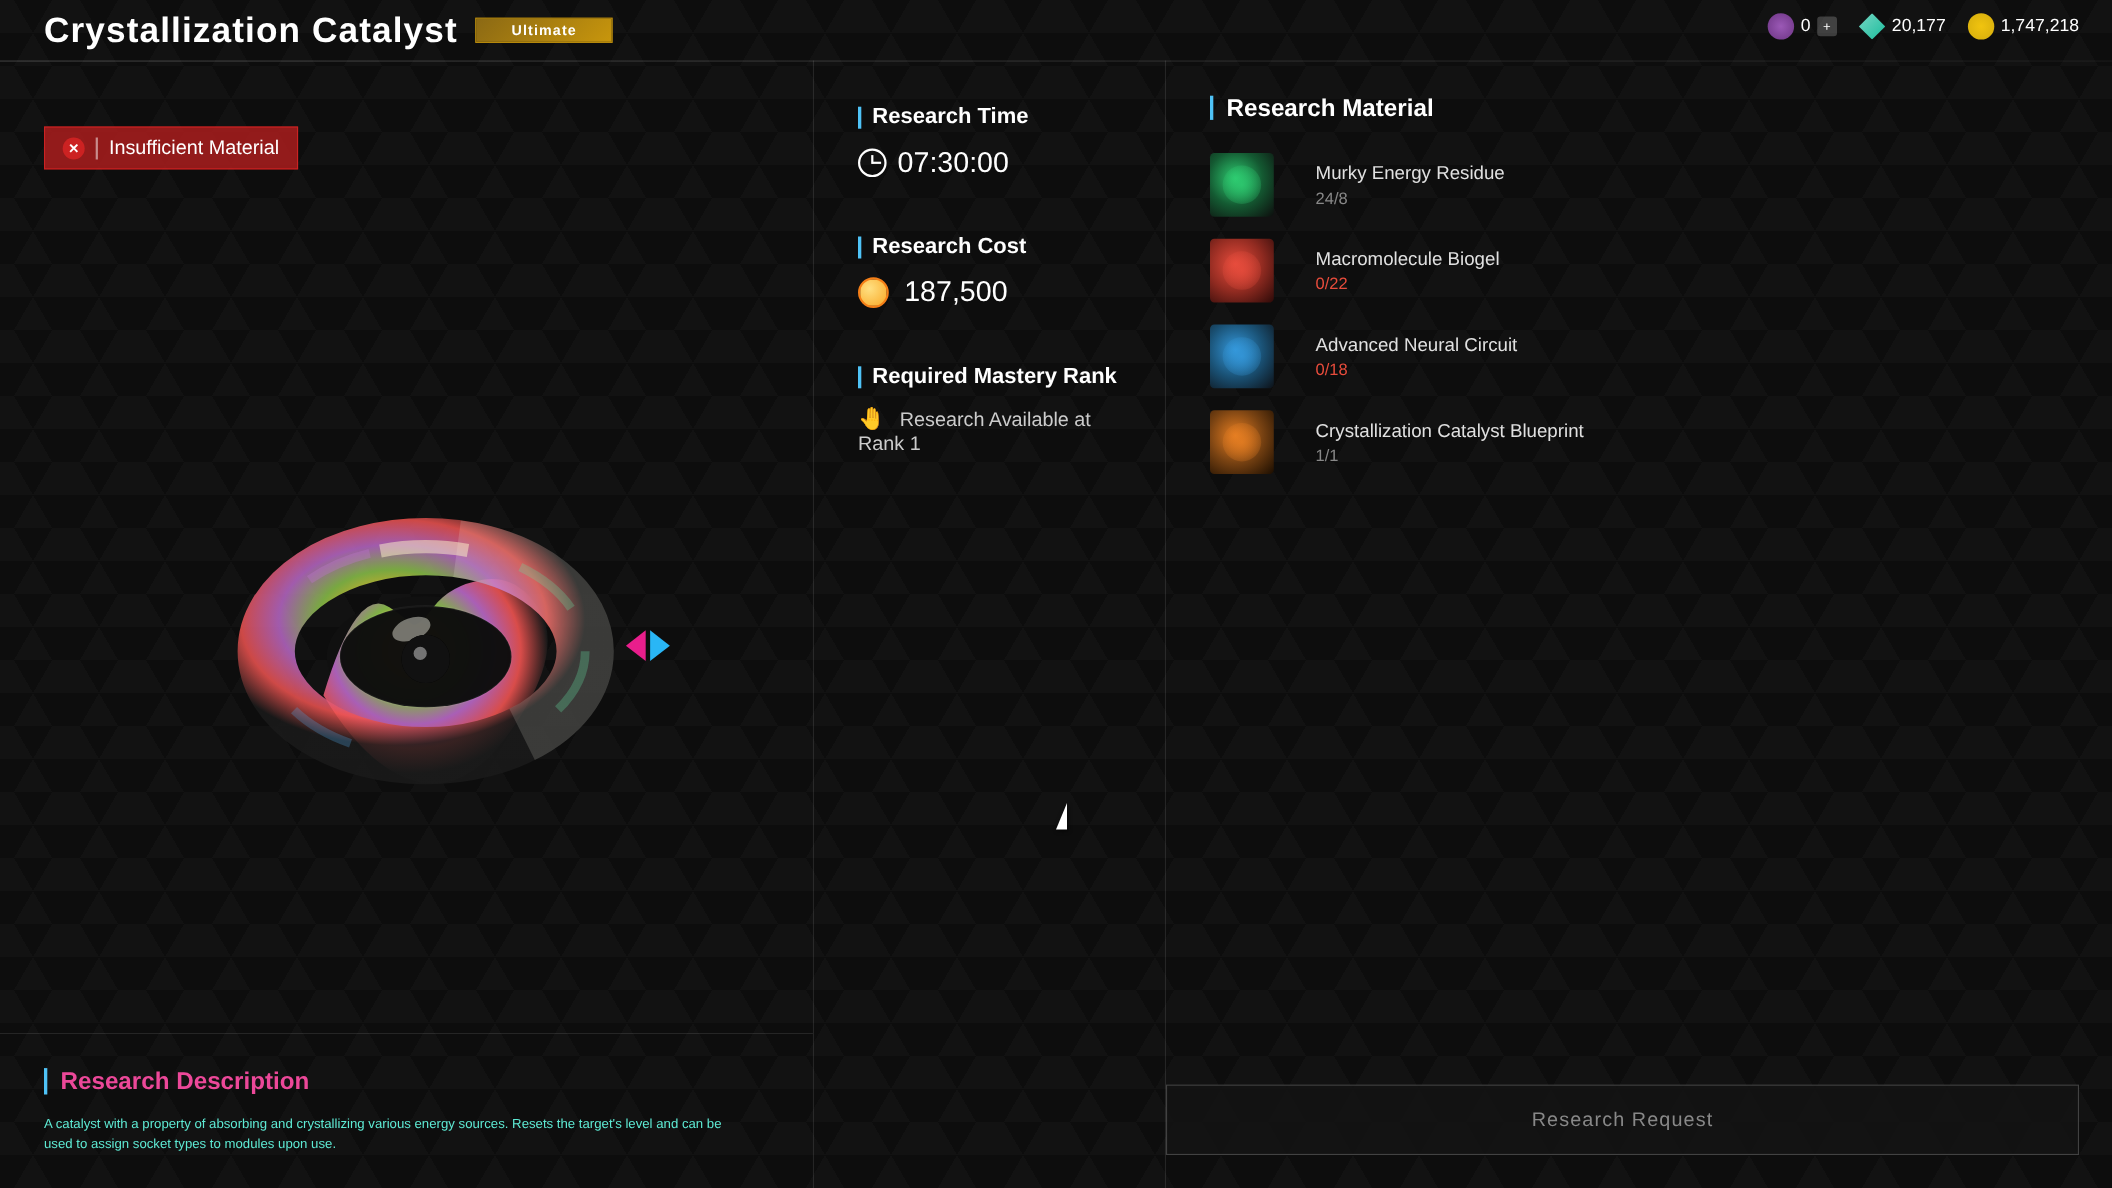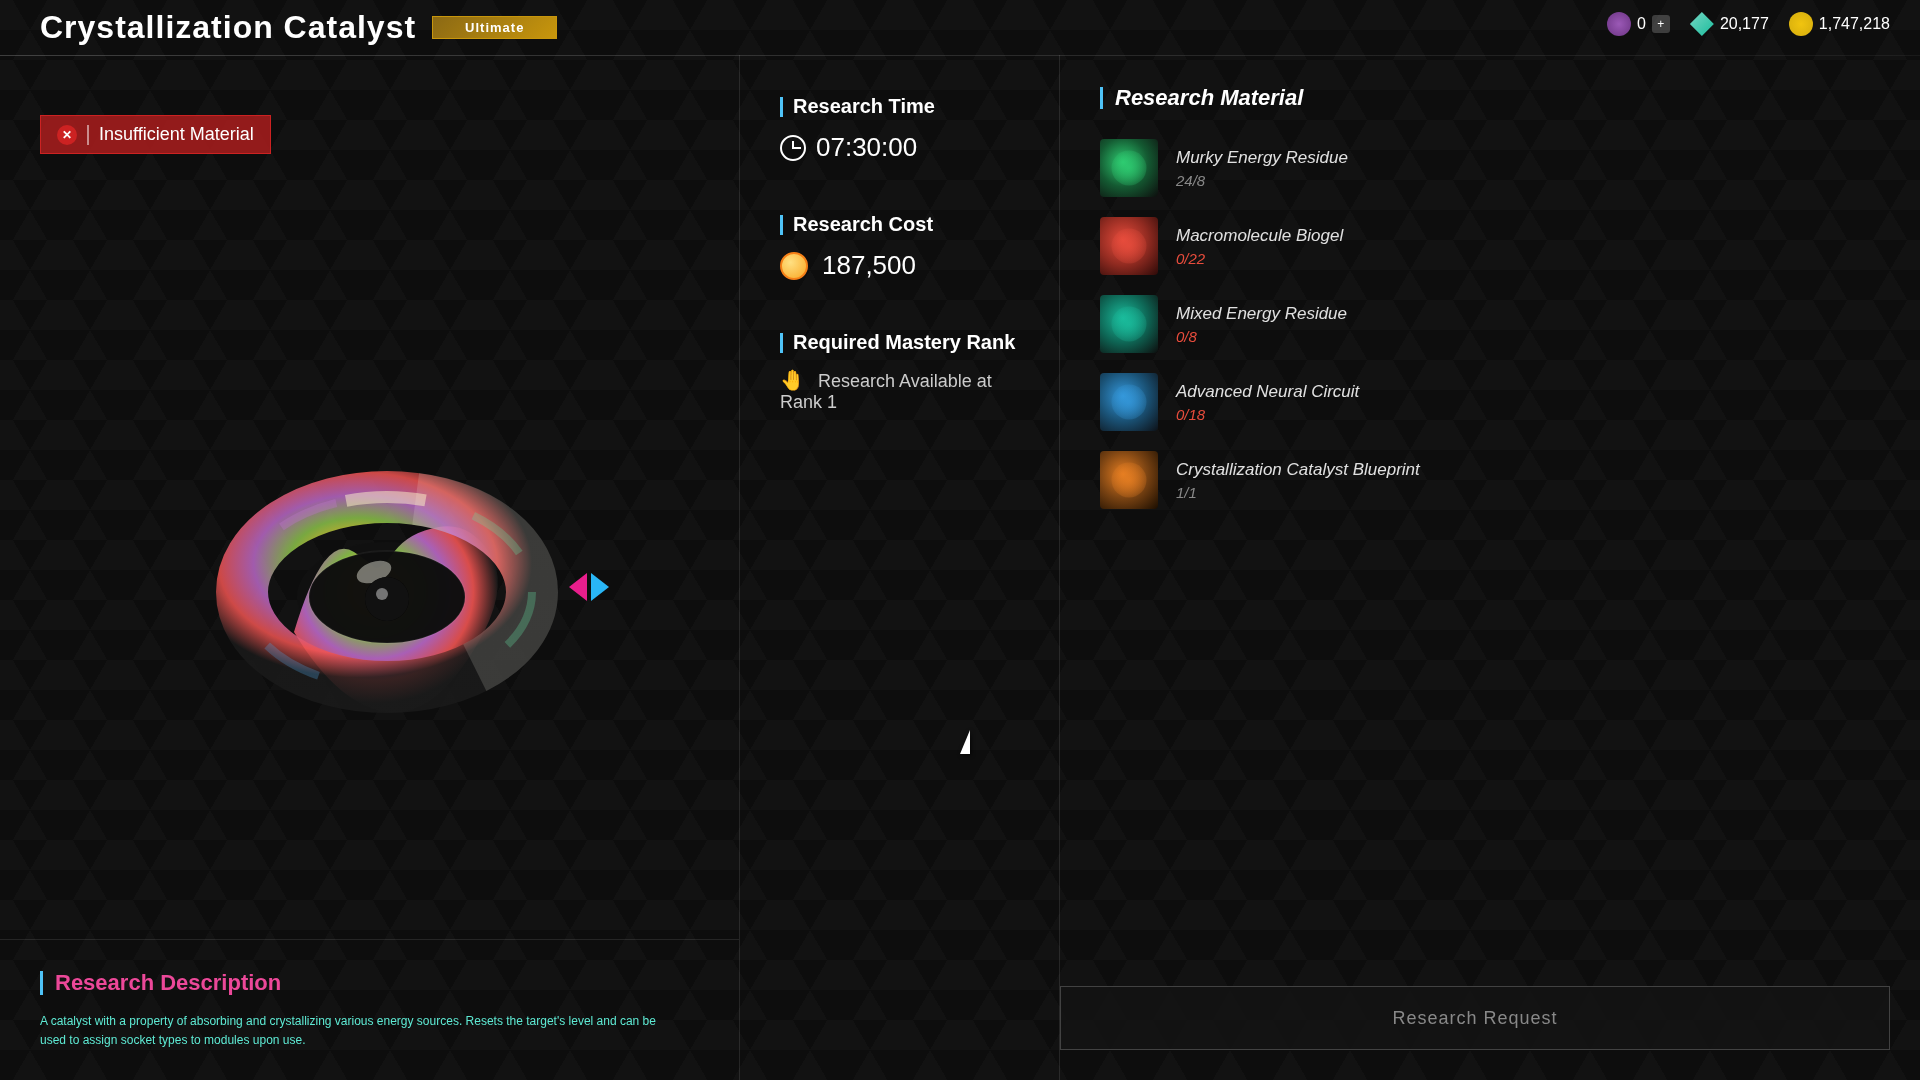--- a/index.html
+++ b/index.html
@@ -350,21 +350,20 @@
 
     
     .right-panel {
       position: absolute;
       left: 1060px;
       top: 55px;
       right: 0;
       bottom: 0;
       padding: 30px 40px;
       z-index: 5;
-      font-style: italic;
     }
 
     .material-title {
       font-size: 22px;
       font-weight: bold;
       color: #ffffff;
       margin-bottom: 28px;
       display: flex;
       align-items: center;
     }
@@ -438,20 +437,21 @@
     .thumb-murky::after { background: radial-gradient(circle, rgba(46,204,113,0.8), transparent); }
     .thumb-macro::after { background: radial-gradient(circle, rgba(231,76,60,0.8), transparent); }
     .thumb-mixed::after { background: radial-gradient(circle, rgba(26,188,156,0.8), transparent); }
     .thumb-neural::after { background: radial-gradient(circle, rgba(52,152,219,0.8), transparent); }
     .thumb-blueprint::after { background: radial-gradient(circle, rgba(230,126,34,0.8), transparent); }
 
     .material-info {
       display: flex;
       flex-direction: column;
       gap: 4px;
+      margin-left: 20px;
     }
 
     .material-name {
       font-size: 17px;
       color: #e0e0e0;
     }
 
     .material-count {
       font-size: 15px;
       color: #888888;
@@ -668,27 +668,20 @@
     </div>
 
     <div class="material-item">
       <div class="material-thumb thumb-macro"></div>
       <div class="material-info">
         <span class="material-name">Macromolecule Biogel</span>
         <span class="material-count insufficient">0/22</span>
       </div>
     </div>
 
-    <div class="material-item">
-      <div class="material-thumb thumb-mixed"></div>
-      <div class="material-info">
-        <span class="material-name">Mixed Energy Residue</span>
-        <span class="material-count insufficient">0/8</span>
-      </div>
-    </div>
 
     <div class="material-item">
       <div class="material-thumb thumb-neural"></div>
       <div class="material-info">
         <span class="material-name">Advanced Neural Circuit</span>
         <span class="material-count insufficient">0/18</span>
       </div>
     </div>
 
     <div class="material-item">

